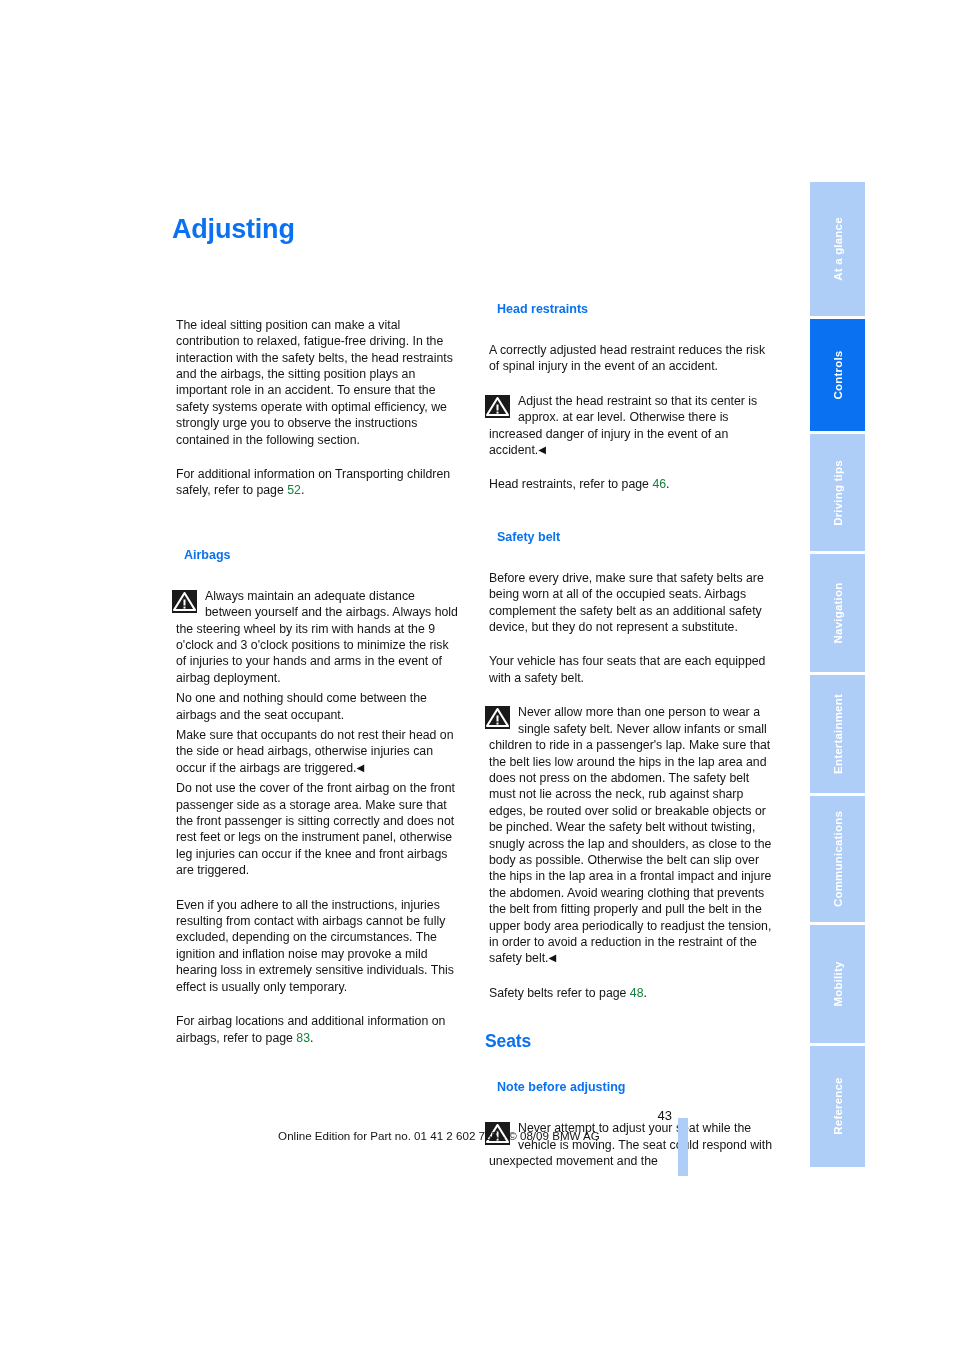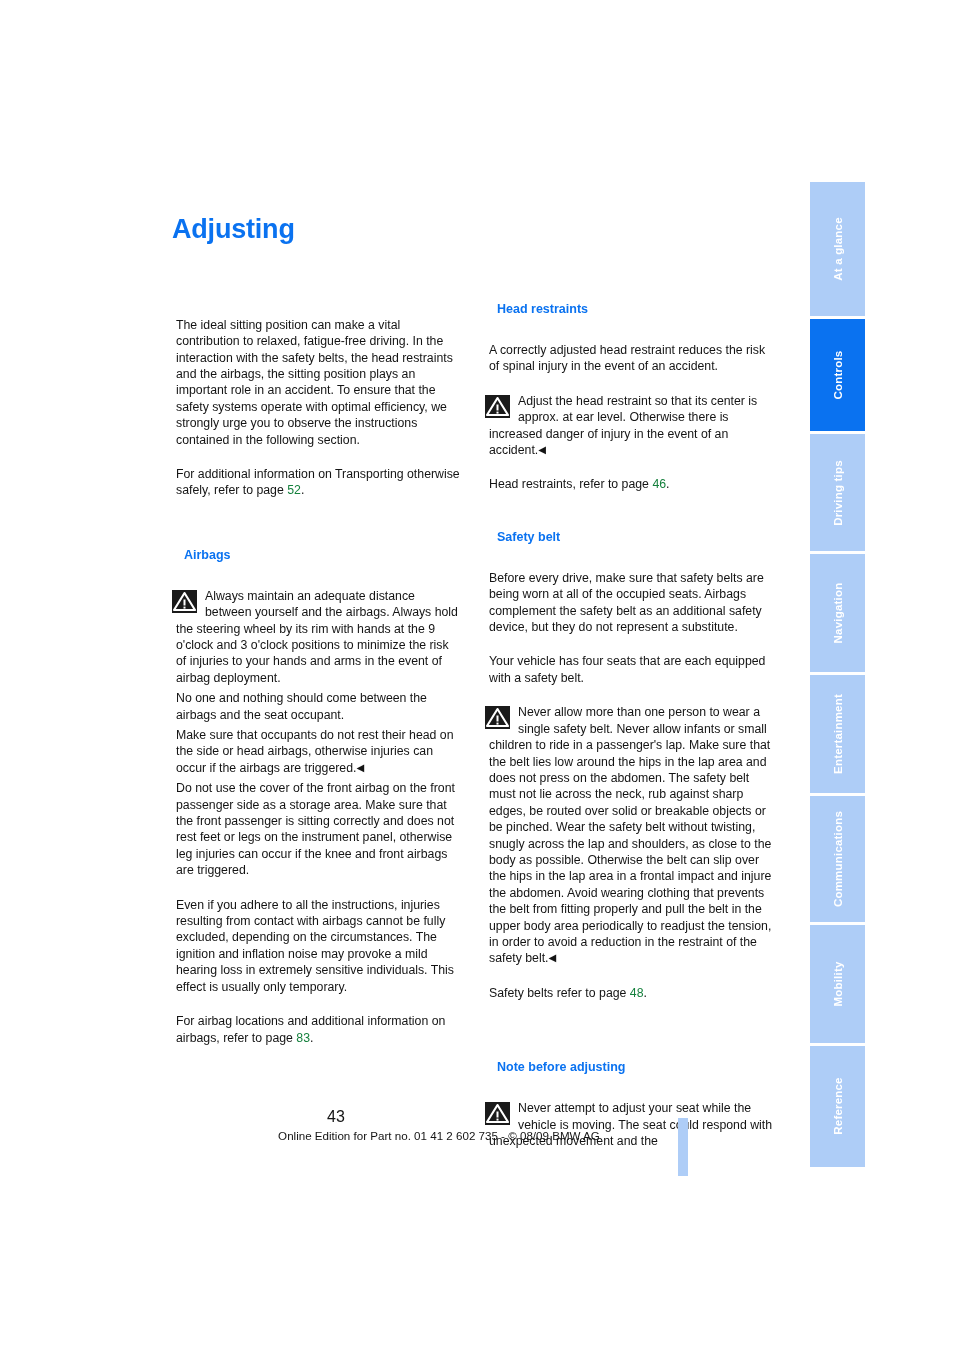--- a/index.html
+++ b/index.html
@@ -125,23 +125,23 @@
     position: relative;
   }
   .warn-icon svg { display: block; }
 
   
   .folio {
     position: absolute;
     left: 0;
     top: 1108px;
     width: 672px;
-    text-align: center;
+    text-align: right;
     color: #141414;
-    font-size: 16px;
+    font-size: 13px;
     font-weight: normal;
   }
   .footer-line {
     position: absolute;
     left: 0;
     top: 1129px;
     width: 954px;
     text-align: center;
     color: #141414;
     font-size: 11.6px;
@@ -171,21 +171,21 @@
 
     <div class="sp-h1"></div>
 
 
     <div class="sp-sec"></div>
 
     <p class="body">The ideal sitting position can make a vital contribution to relaxed, fatigue-free driving. In the interaction with the safety belts, the head restraints and the airbags, the sitting position plays an important role in an accident. To ensure that the safety systems operate with optimal efficiency, we strongly urge you to observe the instructions contained in the following section.</p>
 
     <div class="sp-para"></div>
 
-    <p class="body"><span>For additional information on Transporting otherwise safely, refer to page </span><span class="pref">52</span><span>.</span></p>
+    <p class="body"><span>For additional information on Transporting children safely, refer to page </span><span class="pref">52</span><span>.</span></p>
 
     <div class="sp-big"></div>
 
     <h3 class="subsection">Airbags</h3>
 
     <div class="sp-sub"></div>
 
     <div class="warn">
       <span class="warn-icon">
         <svg width="25" height="23" viewBox="0 0 25 23" aria-hidden="true">
@@ -259,20 +259,21 @@
       </span>
       <p class="body"><span>Never allow more than one person to wear a single safety belt. Never allow infants or small children to ride in a passenger's lap. Make sure that the belt lies low around the hips in the lap area and does not press on the abdomen. The safety belt must not lie across the neck, rub against sharp edges, be routed over solid or breakable objects or be pinched. Wear the safety belt without twisting, snugly across the lap and shoulders, as close to the body as possible. Otherwise the belt can slip over the hips in the lap area in a frontal impact and injure the abdomen. Avoid wearing clothing that prevents the belt from fitting properly and pull the belt in the upper body area periodically to readjust the tension, in order to avoid a reduction in the restraint of the safety belt.</span><span class="endmark">◀</span></p>
     </div>
 
     <div class="sp-para"></div>
 
     <p class="body"><span>Safety belts refer to page </span><span class="pref">48</span><span>.</span></p>
 
     <div class="sp-big" style="height:26px;"></div>
 
+    <h2 class="section">Seats</h2>
 
     <div class="sp-sec" style="height:17px;"></div>
 
     <h3 class="subsection">Note before adjusting</h3>
 
     <div class="sp-sub"></div>
 
     <div class="warn">
       <span class="warn-icon">
         <svg width="25" height="23" viewBox="0 0 25 23" aria-hidden="true">

